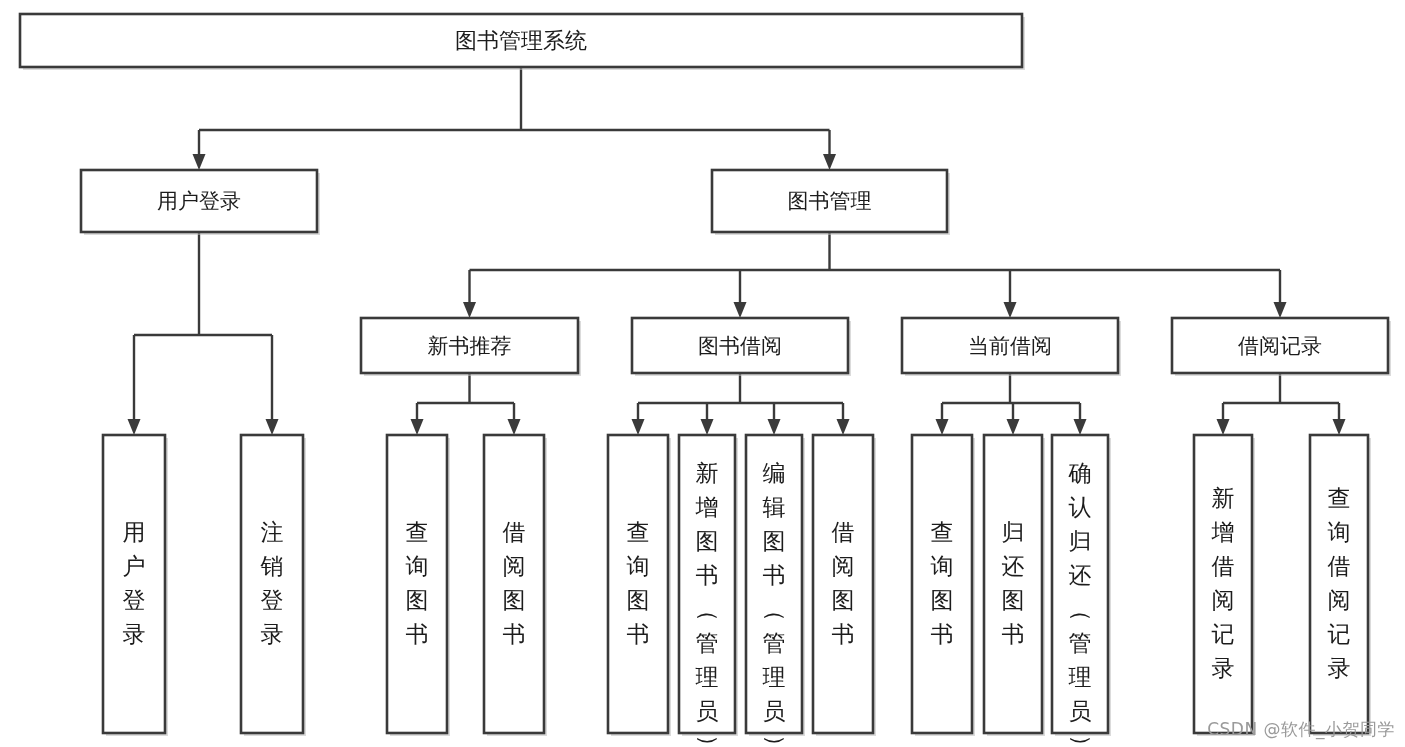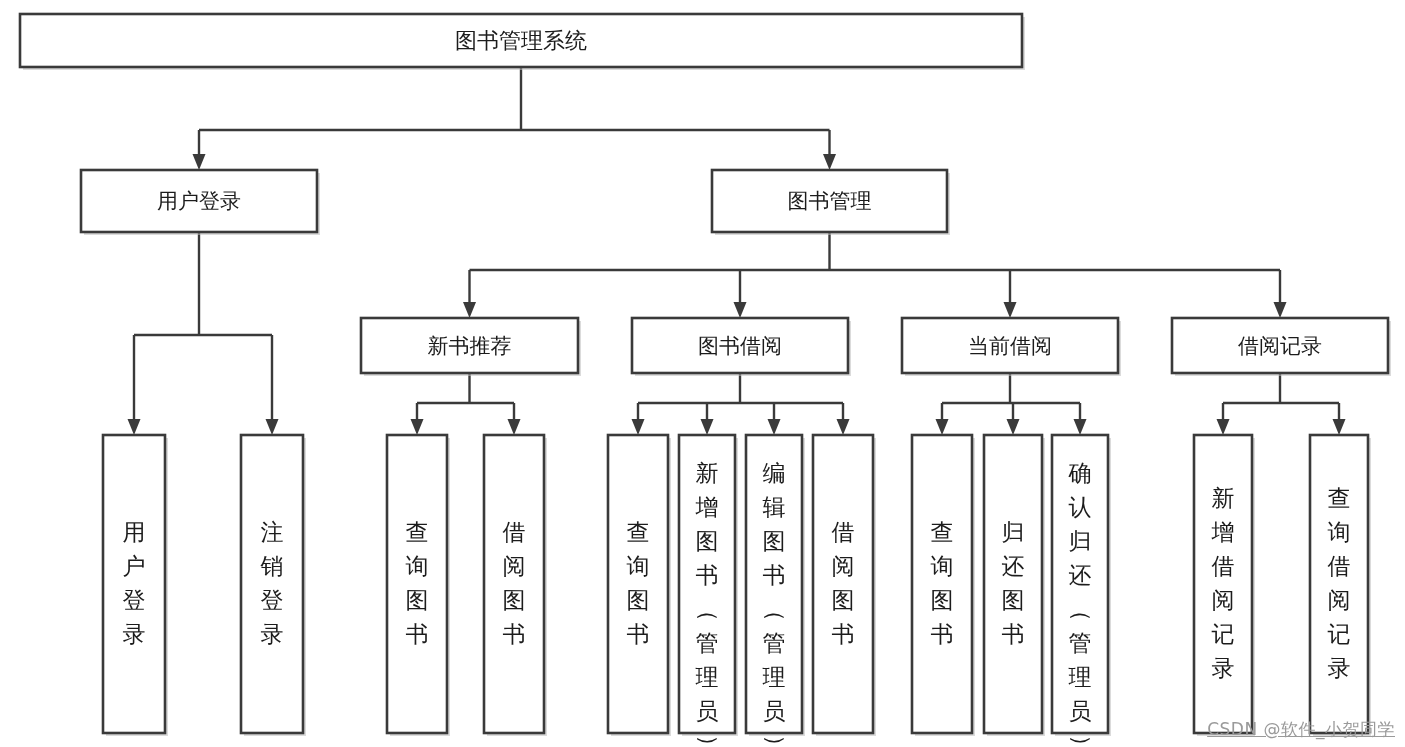--- a/index.html
+++ b/index.html
@@ -65,21 +65,20 @@
   .watermark {
     position: absolute;
     right: 10px;
     bottom: 6px;
     font-family: "DejaVu Sans", "Liberation Sans", sans-serif;
     font-size: 17px;
     color: #9a9a9a;
     letter-spacing: 0.5px;
     white-space: nowrap;
     user-select: none;
-    text-decoration: underline;
   }
 </style>
 </head>
 <body>
 
 <div id="diagram-root">
   <svg class="diagram-canvas" id="diagram-canvas" viewBox="0 0 1405 747" xmlns="http://www.w3.org/2000/svg">
       <g>
         <g>
           <line class="edge-line" x1="521" y1="67" x2="521" y2="130"></line>

